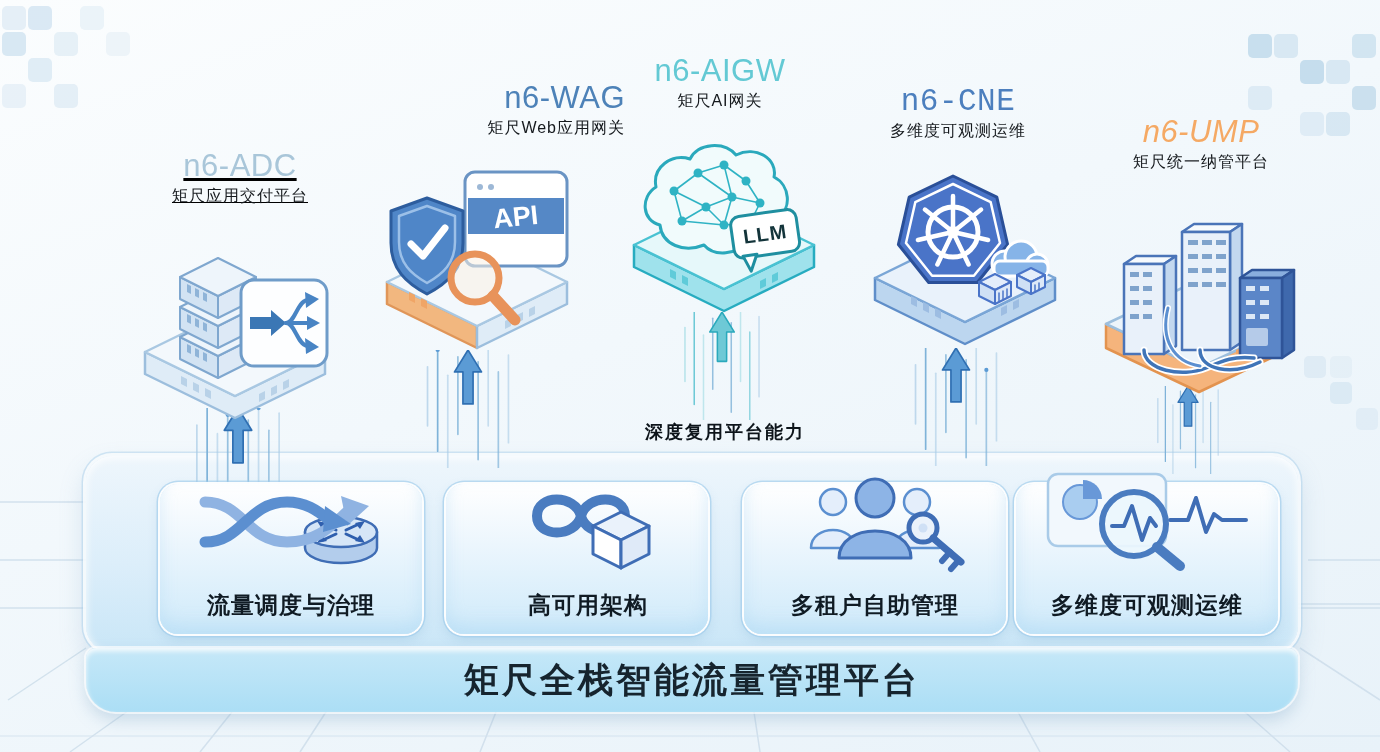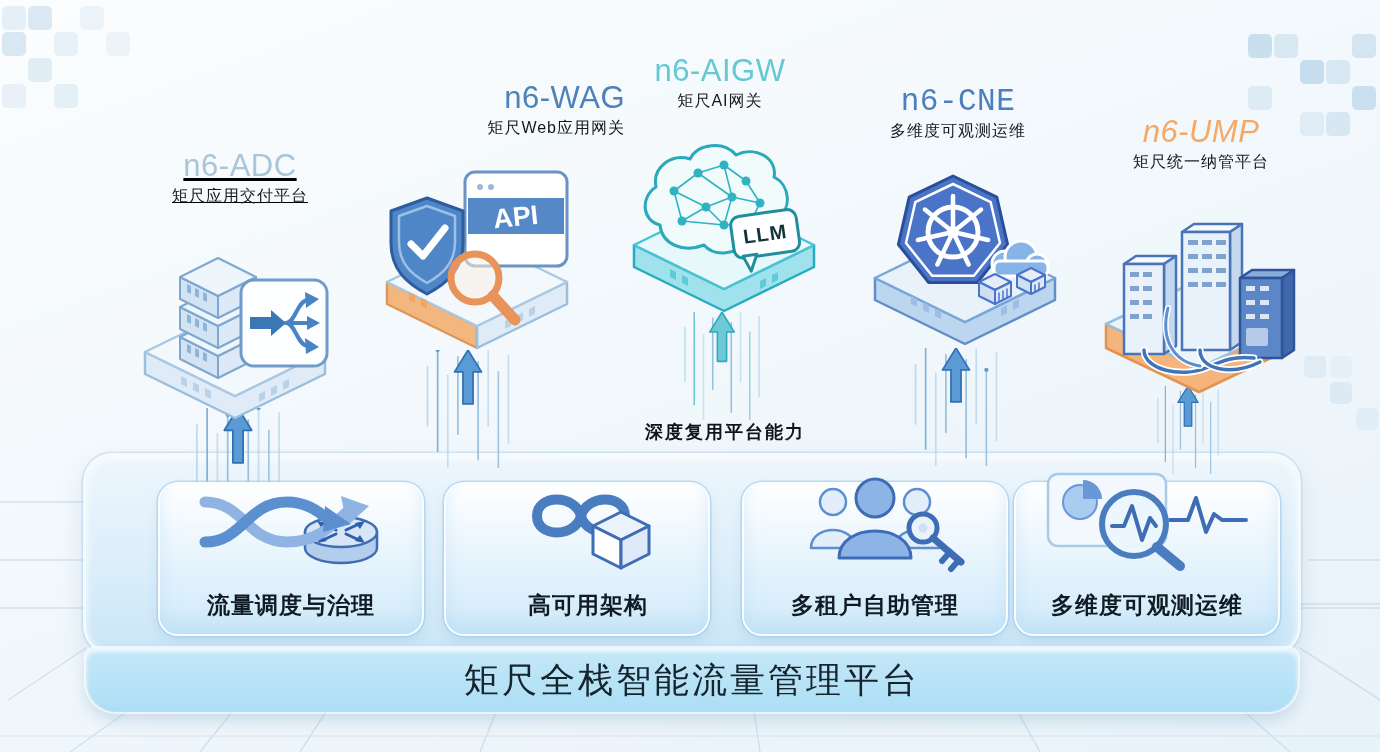--- a/index.html
+++ b/index.html
@@ -44,21 +44,21 @@
                0 12px 26px rgba(125,165,198,.30),inset 0 2px 8px rgba(255,255,255,.9);
   }
   .platform-front{
     position:absolute;z-index:3;left:86px;top:648px;width:1212px;height:64px;
     border-radius:10px 10px 30px 30px;
     background:linear-gradient(180deg,#c6e8f8 0%,#abdef5 100%);
     box-shadow:0 0 0 2px rgba(255,255,255,.65),0 8px 16px rgba(125,165,198,.35),
                inset 0 3px 5px rgba(255,255,255,.85);
     display:flex;align-items:center;justify-content:center;
   }
-  .platform-title{font-size:35px;font-weight:400;color:#16242e;letter-spacing:3px;}
+  .platform-title{font-size:35px;font-weight:700;color:#16242e;letter-spacing:3px;}
   
   .tile{
     position:absolute;z-index:3;top:484px;width:262px;height:150px;
     border-radius:18px;
     background:linear-gradient(180deg,#ffffff 0%,#ecf6fd 40%,#cfeafa 100%);
     box-shadow:0 0 0 2px rgba(255,255,255,.95),0 0 0 3.5px rgba(160,205,235,.65),
                0 5px 12px rgba(120,170,205,.30),inset 0 -10px 16px rgba(160,210,240,.35);
   }
   .t1{left:160px;}.t2{left:446px;padding-left:11px;}.t3{left:744px;}.t4{left:1016px;}
   .tile-icon{height:100px;display:flex;align-items:flex-end;justify-content:center;margin-top:-16px;}

